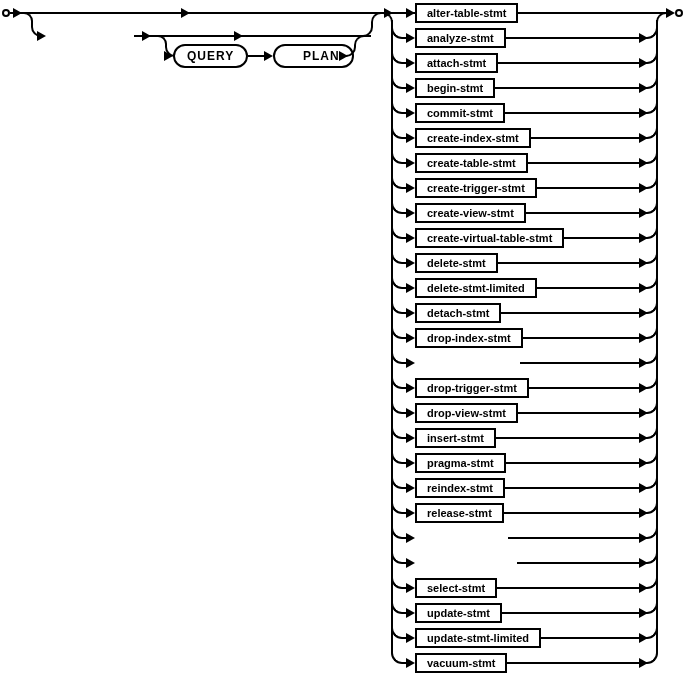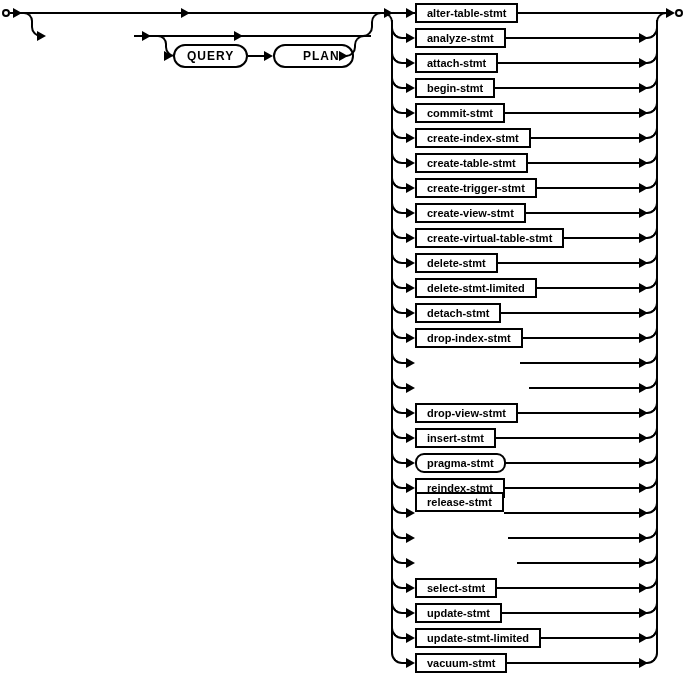--- a/index.html
+++ b/index.html
@@ -150,55 +150,56 @@
     <div class="cv br" style="left: 646px; top: 327px; width: 12px; height: 12px;"></div>
     <div class="cv bl" style="left: 391px; top: 352px; width: 13px; height: 12px;"></div>
     <div class="ln" style="left: 402px; top: 362px; width: 6px; height: 2px;"></div>
     <div class="ar" style="left: 406px; top: 358px;"></div>
     <div class="ln" style="left: 520px; top: 362px; width: 119px; height: 2px;"></div>
     <div class="ar" style="left: 639px; top: 358px;"></div>
     <div class="cv br" style="left: 646px; top: 352px; width: 12px; height: 12px;"></div>
     <div class="cv bl" style="left: 391px; top: 377px; width: 13px; height: 12px;"></div>
     <div class="ln" style="left: 402px; top: 387px; width: 6px; height: 2px;"></div>
     <div class="ar" style="left: 406px; top: 383px;"></div>
+    <div class="stbox" style="left: 415px; top: 378px;">drop-trigger-stmt</div>
     <div class="ln" style="left: 529px; top: 387px; width: 110px; height: 2px;"></div>
     <div class="ar" style="left: 639px; top: 383px;"></div>
     <div class="cv br" style="left: 646px; top: 377px; width: 12px; height: 12px;"></div>
     <div class="cv bl" style="left: 391px; top: 402px; width: 13px; height: 12px;"></div>
     <div class="ln" style="left: 402px; top: 412px; width: 6px; height: 2px;"></div>
     <div class="ar" style="left: 406px; top: 408px;"></div>
     <div class="stbox" style="left: 415px; top: 403px;">drop-view-stmt</div>
     <div class="ln" style="left: 518px; top: 412px; width: 121px; height: 2px;"></div>
     <div class="ar" style="left: 639px; top: 408px;"></div>
     <div class="cv br" style="left: 646px; top: 402px; width: 12px; height: 12px;"></div>
     <div class="cv bl" style="left: 391px; top: 427px; width: 13px; height: 12px;"></div>
     <div class="ln" style="left: 402px; top: 437px; width: 6px; height: 2px;"></div>
     <div class="ar" style="left: 406px; top: 433px;"></div>
     <div class="stbox" style="left: 415px; top: 428px;">insert-stmt</div>
     <div class="ln" style="left: 496px; top: 437px; width: 143px; height: 2px;"></div>
     <div class="ar" style="left: 639px; top: 433px;"></div>
     <div class="cv br" style="left: 646px; top: 427px; width: 12px; height: 12px;"></div>
     <div class="cv bl" style="left: 391px; top: 452px; width: 13px; height: 12px;"></div>
     <div class="ln" style="left: 402px; top: 462px; width: 6px; height: 2px;"></div>
     <div class="ar" style="left: 406px; top: 458px;"></div>
-    <div class="stbox" style="left: 415px; top: 453px; border-radius: 9px;">pragma-stmt</div>
+    <div class="stbox" style="left: 415px; top: 453px;">pragma-stmt</div>
     <div class="ln" style="left: 506px; top: 462px; width: 133px; height: 2px;"></div>
     <div class="ar" style="left: 639px; top: 458px;"></div>
     <div class="cv br" style="left: 646px; top: 452px; width: 12px; height: 12px;"></div>
     <div class="cv bl" style="left: 391px; top: 477px; width: 13px; height: 12px;"></div>
     <div class="ln" style="left: 402px; top: 487px; width: 6px; height: 2px;"></div>
     <div class="ar" style="left: 406px; top: 483px;"></div>
     <div class="stbox" style="left: 415px; top: 478px;">reindex-stmt</div>
     <div class="ln" style="left: 505px; top: 487px; width: 134px; height: 2px;"></div>
     <div class="ar" style="left: 639px; top: 483px;"></div>
     <div class="cv br" style="left: 646px; top: 477px; width: 12px; height: 12px;"></div>
     <div class="cv bl" style="left: 391px; top: 502px; width: 13px; height: 12px;"></div>
     <div class="ln" style="left: 402px; top: 512px; width: 6px; height: 2px;"></div>
     <div class="ar" style="left: 406px; top: 508px;"></div>
-    <div class="stbox" style="left: 415px; top: 492px; text-align: right;">release-stmt</div>
+    <div class="stbox" style="left: 415px; top: 503px; text-align: right;">release-stmt</div>
     <div class="ln" style="left: 504px; top: 512px; width: 135px; height: 2px;"></div>
     <div class="ar" style="left: 639px; top: 508px;"></div>
     <div class="cv br" style="left: 646px; top: 502px; width: 12px; height: 12px;"></div>
     <div class="cv bl" style="left: 391px; top: 527px; width: 13px; height: 12px;"></div>
     <div class="ln" style="left: 402px; top: 537px; width: 6px; height: 2px;"></div>
     <div class="ar" style="left: 406px; top: 533px;"></div>
     <div class="ln" style="left: 508px; top: 537px; width: 131px; height: 2px;"></div>
     <div class="ar" style="left: 639px; top: 533px;"></div>
     <div class="cv br" style="left: 646px; top: 527px; width: 12px; height: 12px;"></div>
     <div class="cv bl" style="left: 391px; top: 552px; width: 13px; height: 12px;"></div>

